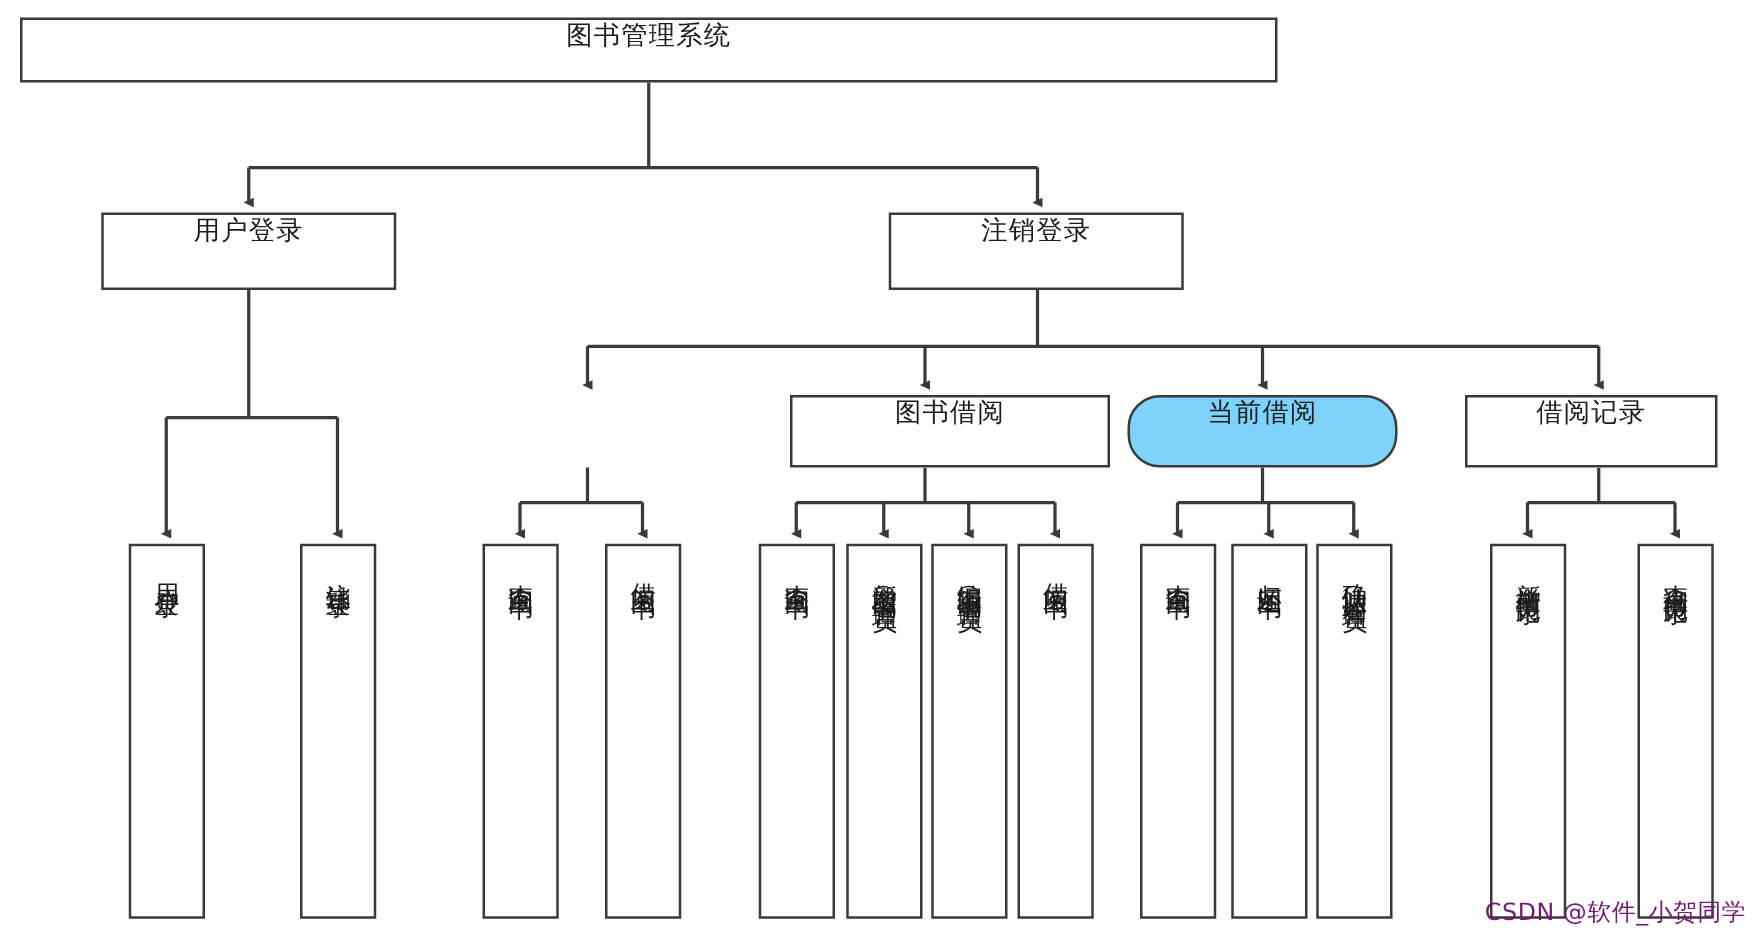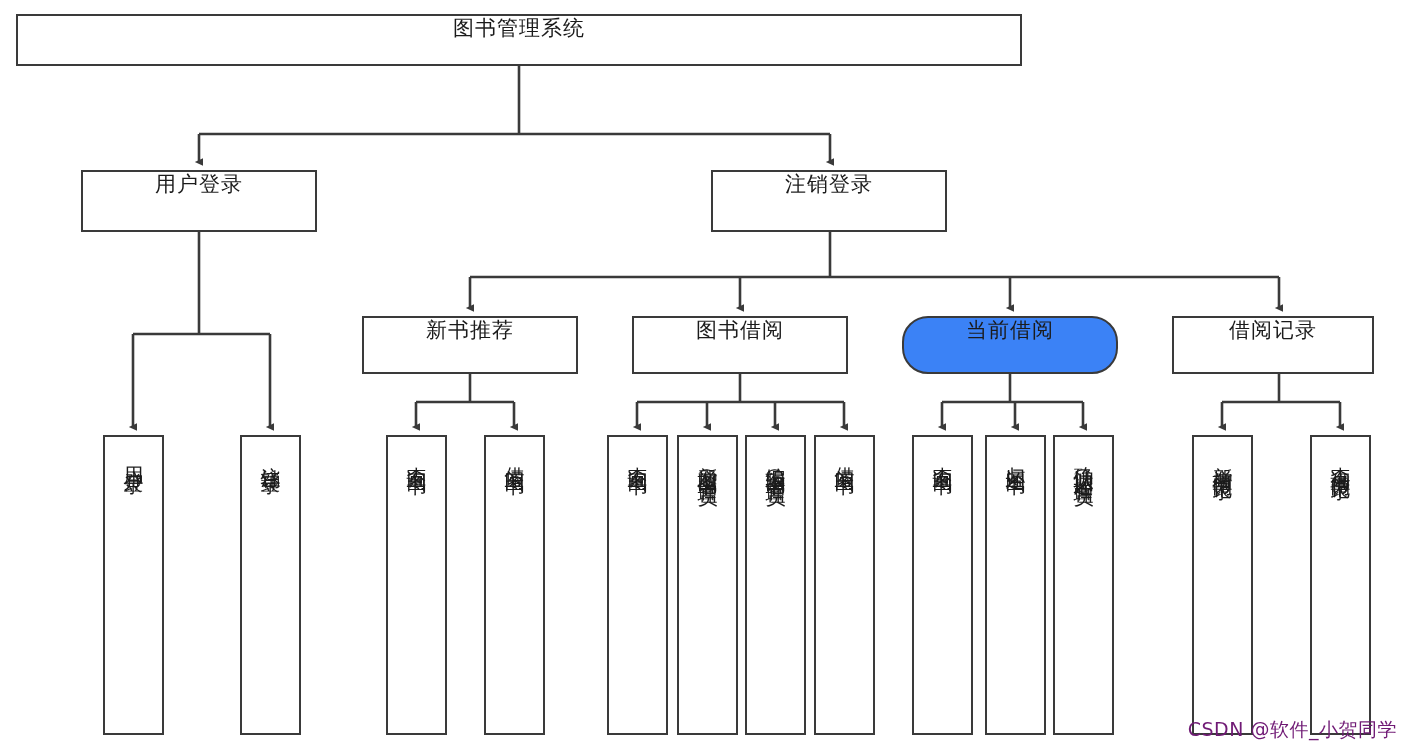--- a/index.html
+++ b/index.html
@@ -133,27 +133,24 @@
     <span class="node-label">图书管理系统</span>
   </div>
 
   <div class="node horizontal" style="left: 81px; top: 170px; width: 236px; height: 62px; border-color: rgb(58, 58, 58); background: rgb(255, 255, 255); color: rgb(27, 27, 27);">
     <span class="node-label">用户登录</span>
   </div>
   <div class="node horizontal" style="left: 711px; top: 170px; width: 236px; height: 62px; border-color: rgb(58, 58, 58); background: rgb(255, 255, 255); color: rgb(27, 27, 27);">
     <span class="node-label">注销登录</span>
   </div>
 
-  <div class="node horizontal" style="left: 362px; top: 316px; width: 216px; height: 58px; border-color: rgb(58, 58, 58); background: rgb(255, 255, 255); color: rgb(27, 27, 27);">
-    <span class="node-label">新书推荐</span>
-  </div>
-  <div class="node horizontal" style="left: 632px; top: 316px; width: 216px; height: 58px; border-color: rgb(58, 58, 58); background: rgb(255, 255, 255); color: rgb(27, 27, 27);">
+  <div class="node horizontal" style="left: 632px; top: 316px; width: 256px; height: 58px; border-color: rgb(58, 58, 58); background: rgb(255, 255, 255); color: rgb(27, 27, 27);">
     <span class="node-label">图书借阅</span>
   </div>
-  <div class="node horizontal" style="left: 902px; top: 316px; width: 216px; height: 58px; border-color: rgb(58, 58, 58); background: #3b82f6; color: rgb(27, 27, 27); border-radius: 26px;">
+  <div class="node horizontal" style="left: 902px; top: 316px; width: 216px; height: 58px; border-color: rgb(58, 58, 58); background: #7dd3fc; color: rgb(27, 27, 27); border-radius: 26px;">
     <span class="node-label">当前借阅</span>
   </div>
   <div class="node horizontal" style="left: 1172px; top: 316px; width: 202px; height: 58px; border-color: rgb(58, 58, 58); background: rgb(255, 255, 255); color: rgb(27, 27, 27);">
     <span class="node-label">借阅记录</span>
   </div>
 
   <div class="node vertical" style="left: 103px; top: 435px; width: 61px; height: 300px; border-color: rgb(58, 58, 58); background: rgb(255, 255, 255); color: rgb(27, 27, 27);">
     <span class="node-label">用户登录</span>
   </div>
   <div class="node vertical" style="left: 240px; top: 435px; width: 61px; height: 300px; border-color: rgb(58, 58, 58); background: rgb(255, 255, 255); color: rgb(27, 27, 27);">

